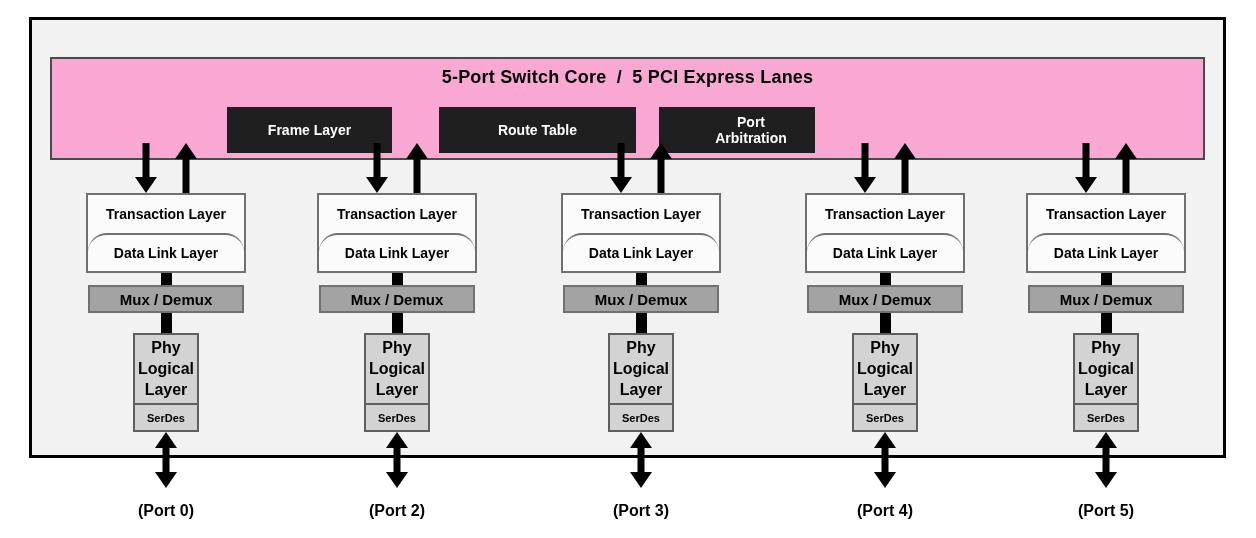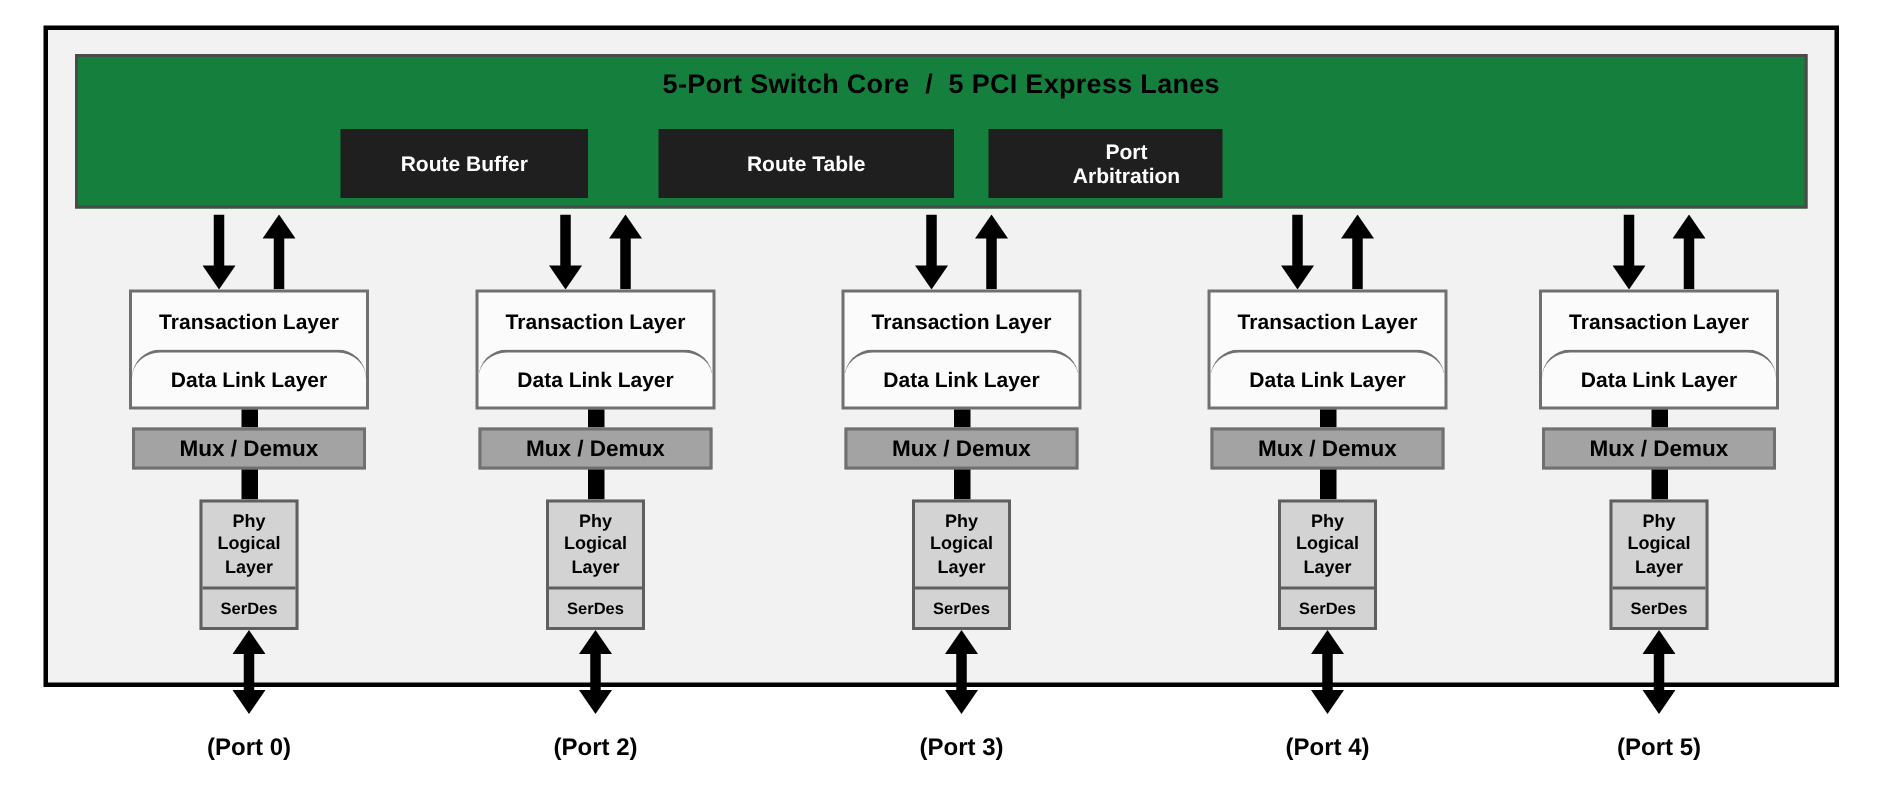--- a/index.html
+++ b/index.html
@@ -19,23 +19,23 @@
   .outer-frame {
     position: absolute;
     left: 29px; top: 17px;
     width: 1197px; height: 441px;
     background: #f2f2f2;
     border: 3px solid #000000;
   }
   
   .core-bar {
     position: absolute;
-    left: 50px; top: 36px;
+    left: 50px; top: 57px;
     width: 1155px; height: 103px;
-    background: #15803d;
+    background: #f9a8d4;
     border: 2px solid #4a4a4a;
   }
   .core-title {
     position: absolute;
     left: 0; right: 0; top: 8px;
     text-align: center;
     font-size: 18px;
     font-weight: bold;
     white-space: pre-wrap;
     letter-spacing: 0.2px;
@@ -122,21 +122,21 @@
     border: 2px solid #5f5f5f;
     background: #d3d3d3;
   }
   .phy .phy-cell {
     min-height: 56px;
     padding: 3px 2px;
     display: flex;
     align-items: center;
     justify-content: center;
     text-align: center;
-    font-size: 12px;
+    font-size: 16px;
     font-weight: bold;
     line-height: 1.3;
   }
   .phy .serdes-cell {
     height: 27px;
     border-top: 2px solid #5f5f5f;
     display: flex;
     align-items: center;
     justify-content: center;
     font-size: 11px;
@@ -153,21 +153,21 @@
 </head>
 <body>
 
 <div class="canvas">
 
   <div class="outer-frame"></div>
 
   <div class="core-bar">
     <div class="core-title">5-Port Switch Core  /  5 PCI Express Lanes</div>
     <div class="core-block b0">
-      <span class="blk-label">Route Buffer</span>
+      <span class="blk-label">Frame Layer</span>
     </div>
     <div class="core-block b1">
       <span class="blk-label">Route Table</span>
     </div>
     <div class="core-block b2">
       <span class="blk-label">Port Arbitration</span>
     </div>
   </div>
 
   <div class="column col-0">

